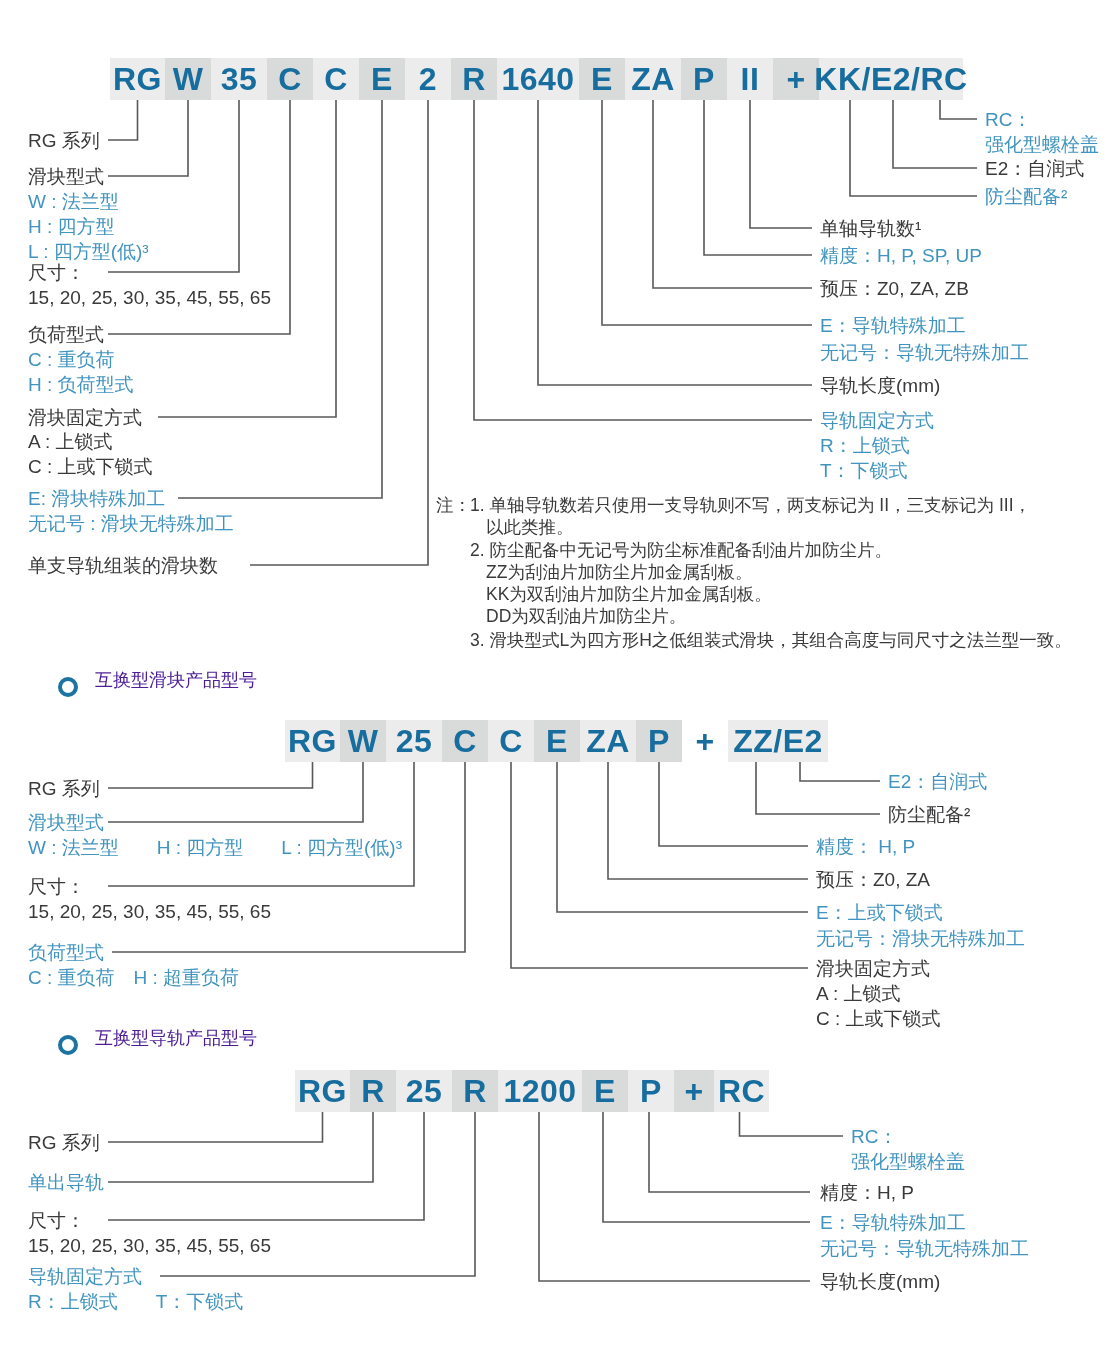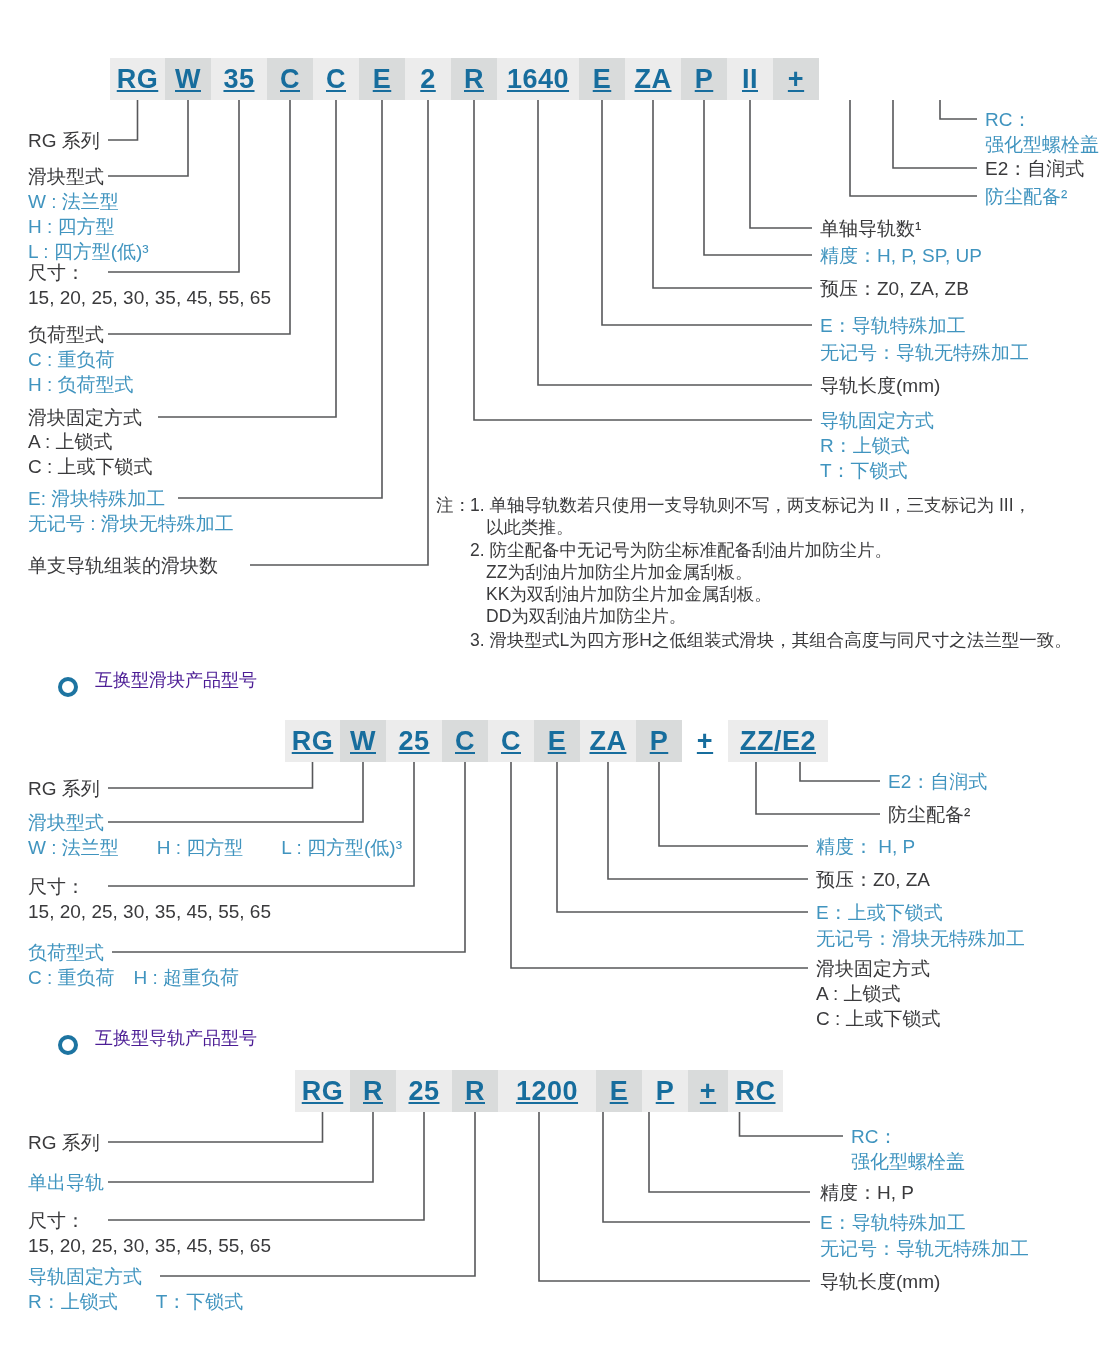--- a/index.html
+++ b/index.html
@@ -3,21 +3,21 @@
 <meta charset="utf-8">
 <style>
   html,body{margin:0;padding:0;background:#fff;}
   .page{position:relative;width:1118px;height:1352px;background:#ffffff;
         font-family:"Liberation Sans",sans-serif;overflow:hidden;}
   .sec-title{position:absolute;font-size:23px;font-weight:bold;color:#2f2f31;white-space:nowrap;}
   .sub-title{position:absolute;font-size:18px;color:#4c1d95;white-space:nowrap;}
   .ring{position:absolute;width:12px;height:12px;border:4px solid #1d74a1;border-radius:50%;background:#fff;}
   .code-row{position:absolute;display:flex;height:42px;}
   .seg{flex:none;display:flex;align-items:center;justify-content:center;
-       font-size:27px;font-weight:bold;color:#176d9d;letter-spacing:0.5px;white-space:nowrap;text-decoration:underline;}
+       font-size:32px;font-weight:bold;color:#176d9d;letter-spacing:0.5px;white-space:nowrap;}
   .seg.light{background:#ececec;}
   .seg.mid{background:#d9dbdb;}
   .seg.none{background:transparent;}
   .lbl{position:absolute;font-size:19px;line-height:25px;white-space:nowrap;}
   .dark{color:#3a3a3c;}
   .blue{color:#4094bf;}
   .connectors{position:absolute;left:0;top:0;}
   .connectors polyline{fill:none;stroke:#57585a;stroke-width:1.6;}
   .notes{position:absolute;left:436px;top:494px;font-size:17.5px;color:#3a3a3c;}
   .note-row{position:absolute;white-space:nowrap;line-height:22px;}
@@ -79,20 +79,21 @@
     <span class="seg light" style="width:46px">C</span>
     <span class="seg mid" style="width:46px">E</span>
     <span class="seg light" style="width:46px">2</span>
     <span class="seg mid" style="width:46px">R</span>
     <span class="seg light" style="width:82px">1640</span>
     <span class="seg mid" style="width:46px">E</span>
     <span class="seg light" style="width:56px">ZA</span>
     <span class="seg mid" style="width:46px">P</span>
     <span class="seg light" style="width:46px">II</span>
     <span class="seg mid" style="width:46px">+</span>
+    <span class="seg light" style="width:144px">KK/E2/RC</span>
   </div>
 
   <div class="lbl dark" style="left:28px;top:128px">RG 系列</div>
   <div class="lbl dark" style="left:28px;top:164px">滑块型式</div>
   <div class="lbl blue" style="left:28px;top:189px">W : 法兰型</div>
   <div class="lbl blue" style="left:28px;top:214px">H : 四方型</div>
   <div class="lbl blue" style="left:28px;top:239px">L : 四方型(低)³</div>
   <div class="lbl dark" style="left:28px;top:260px">尺寸：</div>
   <div class="lbl dark" style="left:28px;top:285px">15, 20, 25, 30, 35, 45, 55, 65</div>
   <div class="lbl dark" style="left:28px;top:322px">负荷型式</div>
@@ -165,21 +166,21 @@
   <div class="lbl dark" style="left:816px;top:1006px">C : 上或下锁式</div>
 
   <div class="ring" style="left:58px;top:1035px"></div>
   <div class="sub-title" style="left:95px;top:1026px">互换型导轨产品型号</div>
 
   <div class="code-row" style="left:295px;top:1070px">
     <span class="seg light" style="width:55px">RG</span>
     <span class="seg mid" style="width:46px">R</span>
     <span class="seg light" style="width:56px">25</span>
     <span class="seg mid" style="width:46px">R</span>
-    <span class="seg light" style="width:98px">1200</span>
+    <span class="seg light" style="width:84px">1200</span>
     <span class="seg mid" style="width:46px">E</span>
     <span class="seg light" style="width:46px">P</span>
     <span class="seg mid" style="width:40px">+</span>
     <span class="seg light" style="width:55px">RC</span>
   </div>
 
   <div class="lbl dark" style="left:28px;top:1130px">RG 系列</div>
   <div class="lbl blue" style="left:28px;top:1170px">单出导轨</div>
   <div class="lbl dark" style="left:28px;top:1208px">尺寸：</div>
   <div class="lbl dark" style="left:28px;top:1233px">15, 20, 25, 30, 35, 45, 55, 65</div>

